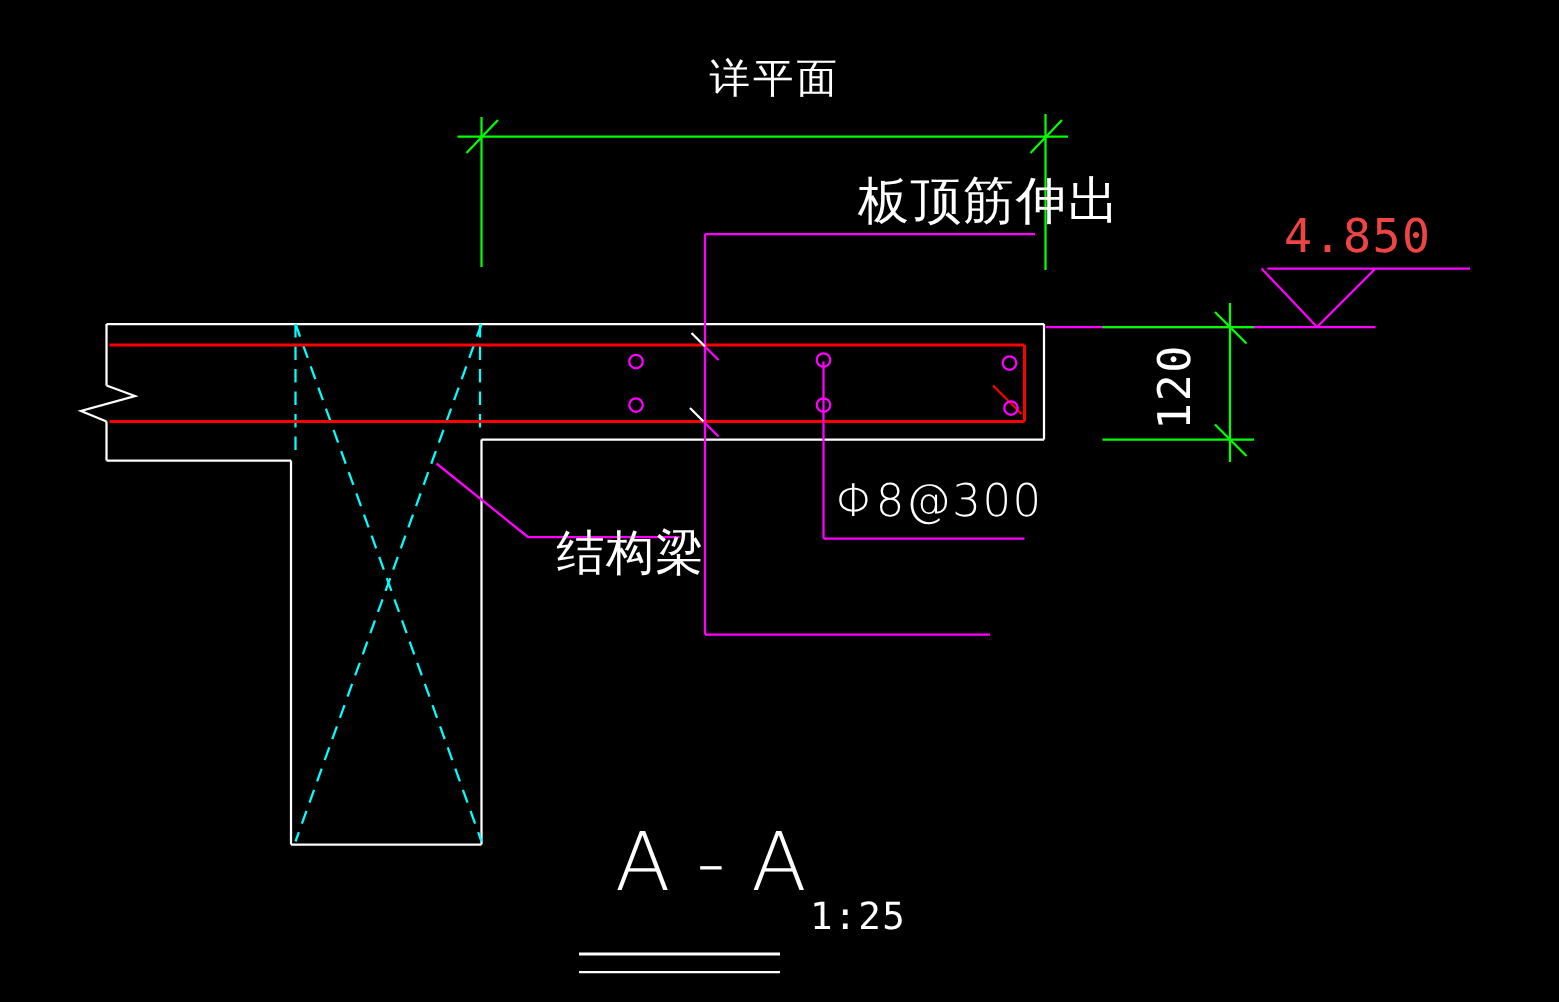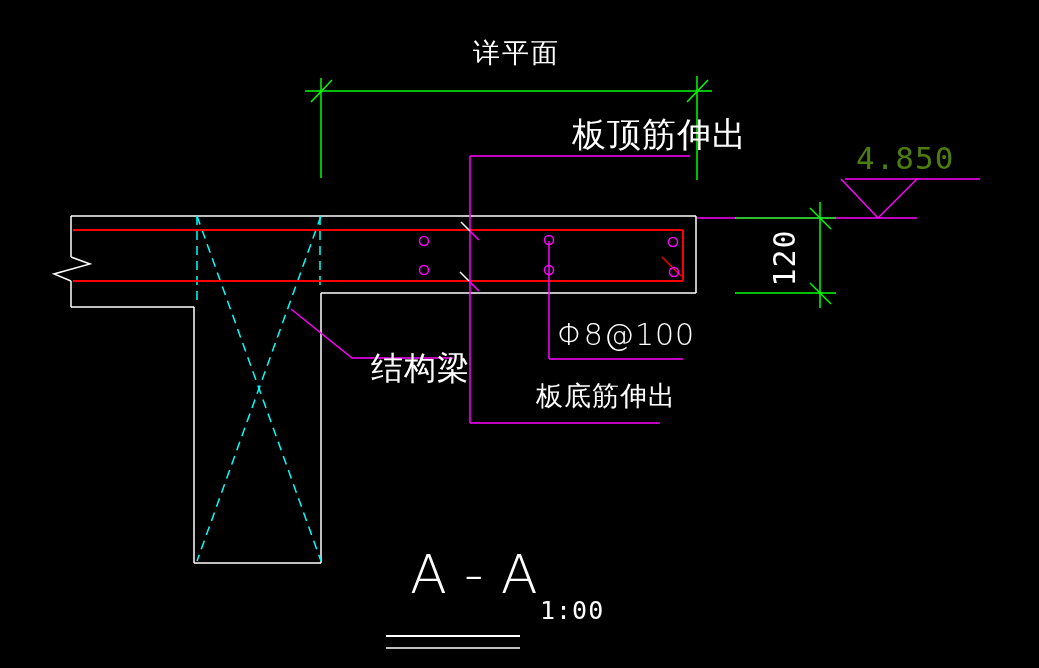--- a/index.html
+++ b/index.html
@@ -13,21 +13,21 @@
   .canvas svg{position:absolute;left:0;top:0;}
   .txt{
     position:absolute;
     color:#fff;
     white-space:nowrap;
     font-weight:300;
     line-height:1;
     letter-spacing:1px;
   }
   .num{font-family:"DejaVu Sans Mono","Liberation Mono",monospace;}
-  .magenta{color:#4d7c0f;}
+  .magenta{color:#ef4444;}
   .rot90{transform:rotate(-90deg);transform-origin:center center;}
   .w{stroke:#ffffff;}
   .r{stroke:#ff0000;}
   .m{stroke:#ff00ff;}
   .g{stroke:#00ff00;}
   .c{stroke:#00ffff;stroke-dasharray:9 6;}
   line,polyline,circle{fill:none;stroke-width:1.5;}
   .thick{stroke-width:2;}
 </style>
 </head>
@@ -122,21 +122,20 @@
 
   <div class="txt" style="left:572px;top:117px;font-size:34px;">板顶筋伸出</div>
 
 
   <div class="txt num magenta" style="left:856px;top:143px;font-size:31px;">4.850</div>
 
   <div class="txt num rot90" style="left:756px;top:243px;font-size:30px;">120</div>
 
   <div class="txt" style="left:371px;top:316px;font-size:32px;margin-top:36px;">结构梁</div>
 
-  <div class="txt" style="left:557px;top:320px;font-size:30px;">Φ8@100</div>
+  <div class="txt" style="left:557px;top:320px;font-size:30px;">Φ8@300</div>
 
-  <div class="txt" style="left:536px;top:382px;font-size:27px;">板底筋伸出</div>
 
   <div class="txt" style="left:390px;top:548px;font-size:54px;letter-spacing:0;margin-left:20px;">A - A</div>
 
-  <div class="txt num" style="left:540px;top:598px;font-size:25px;">1:00</div>
+  <div class="txt num" style="left:540px;top:598px;font-size:25px;">1:25</div>
 
 </div>
 
 </body></html>

